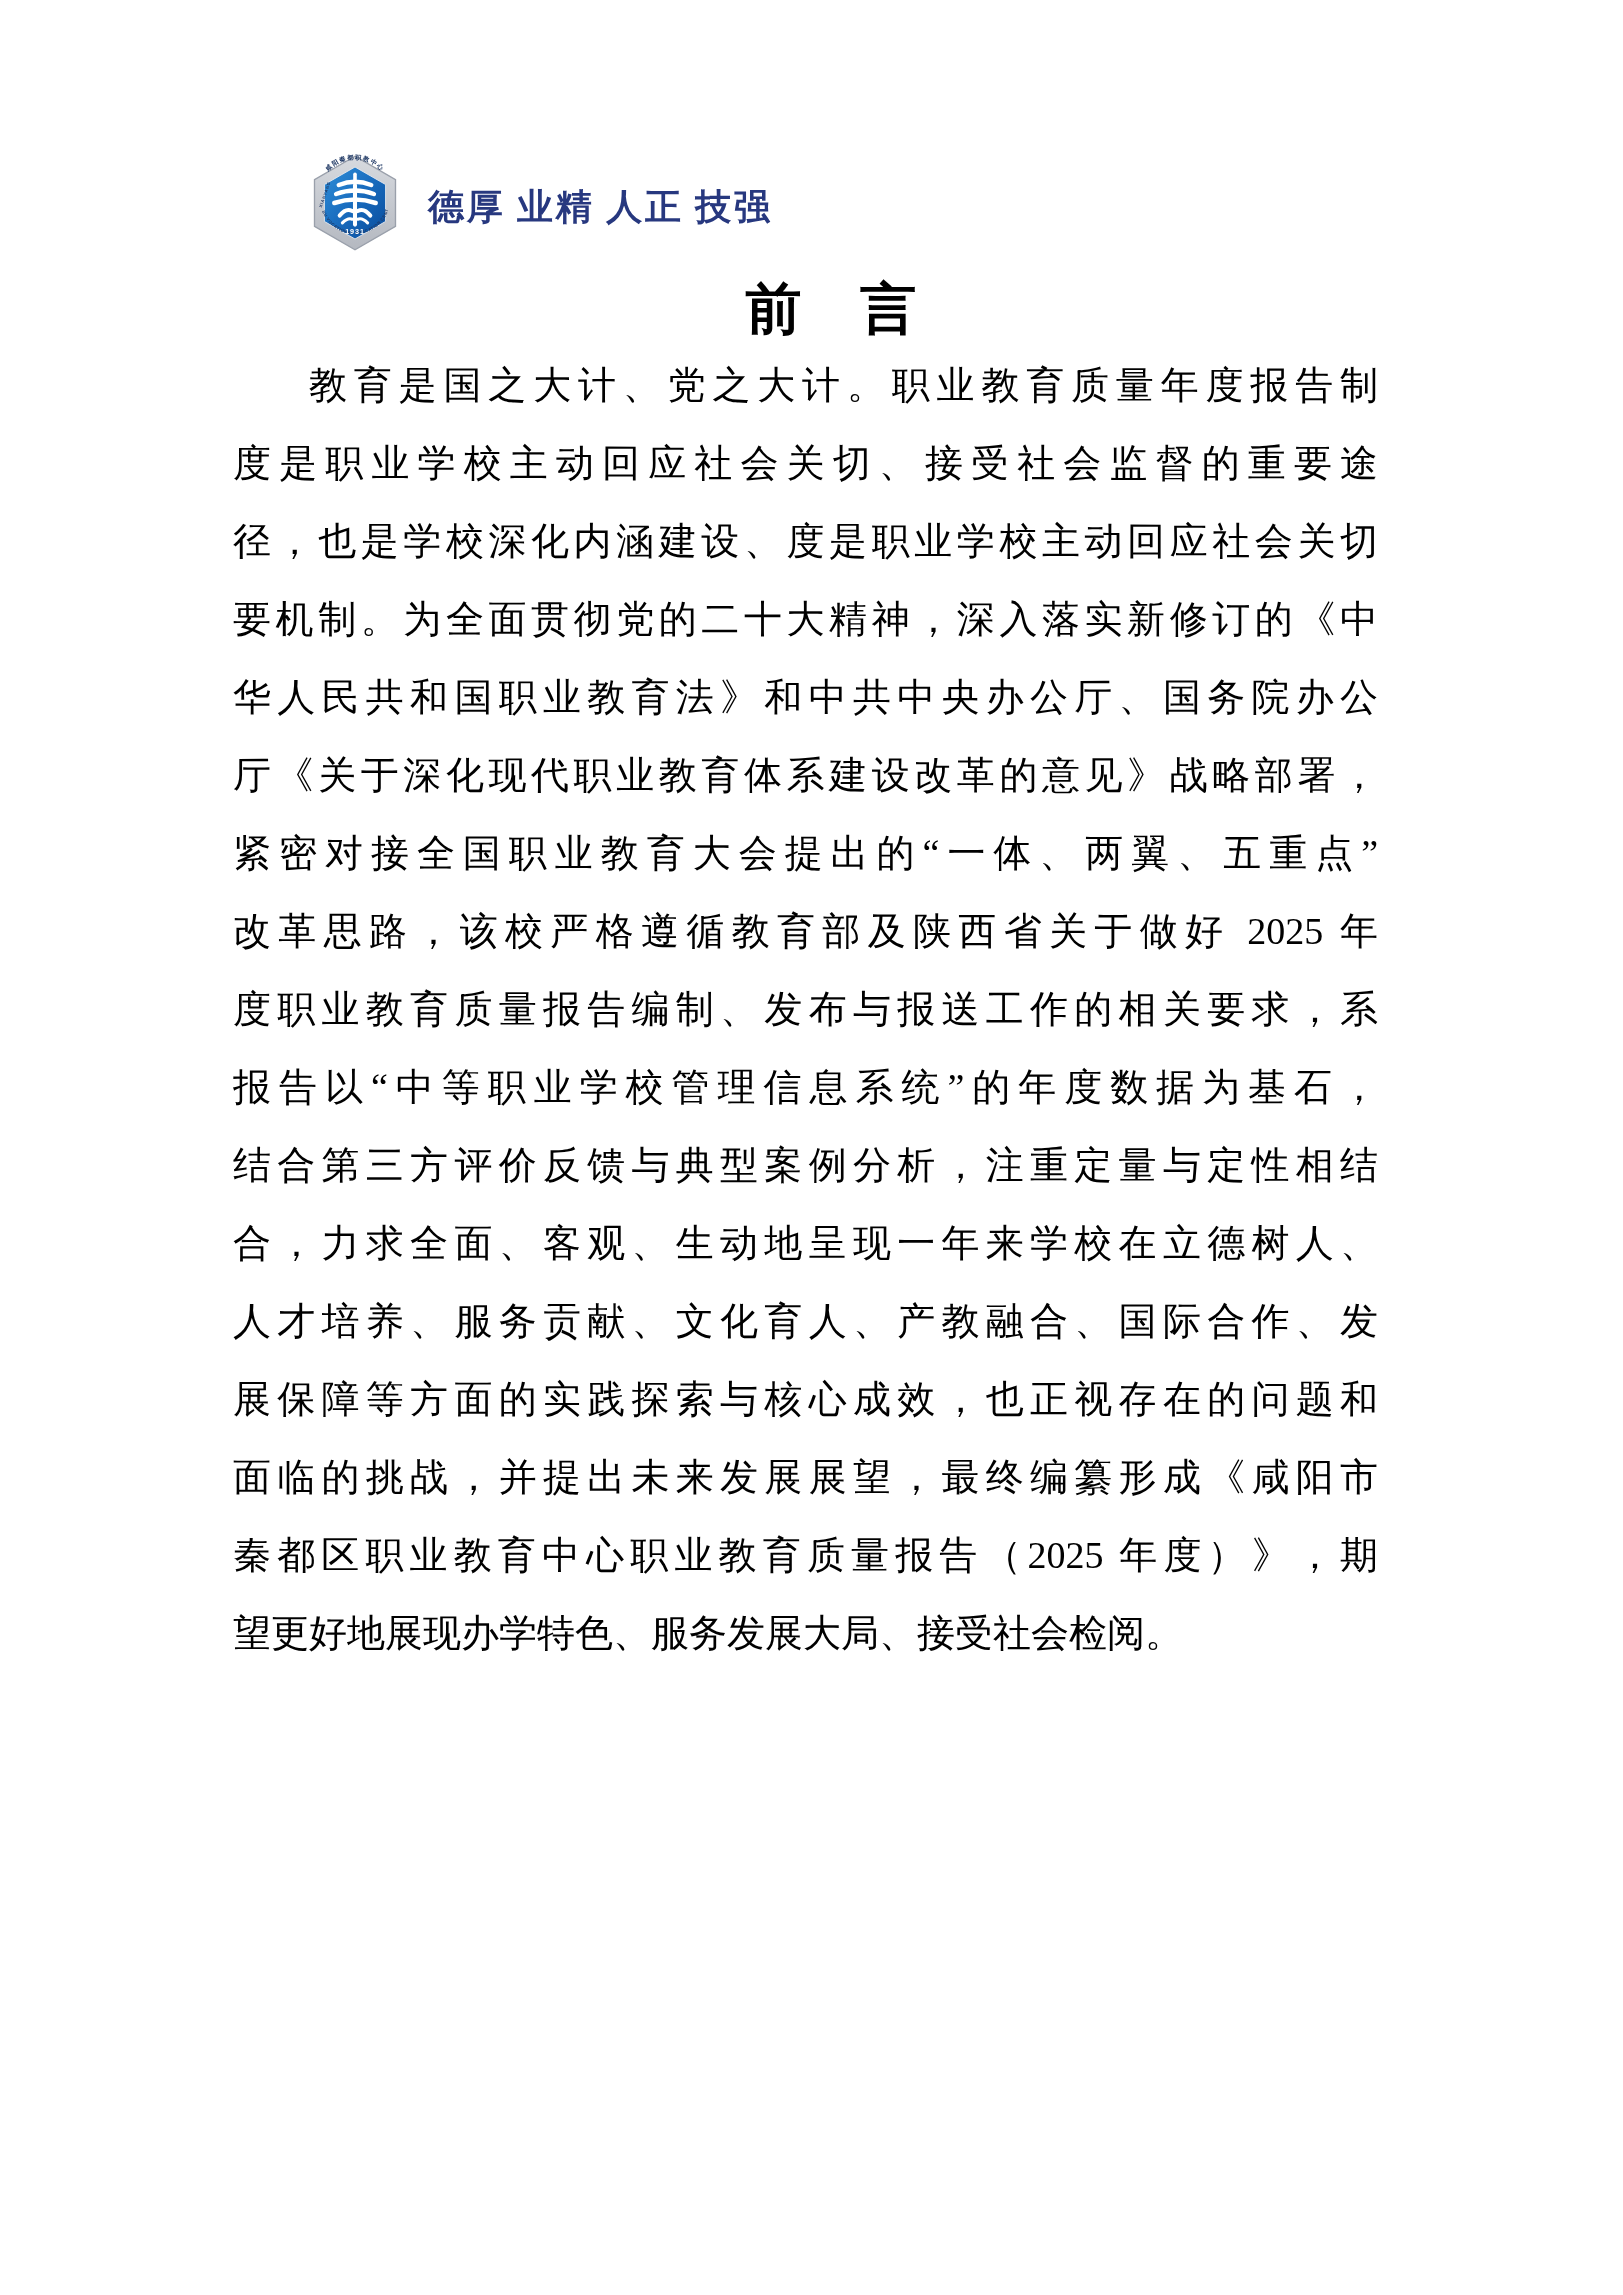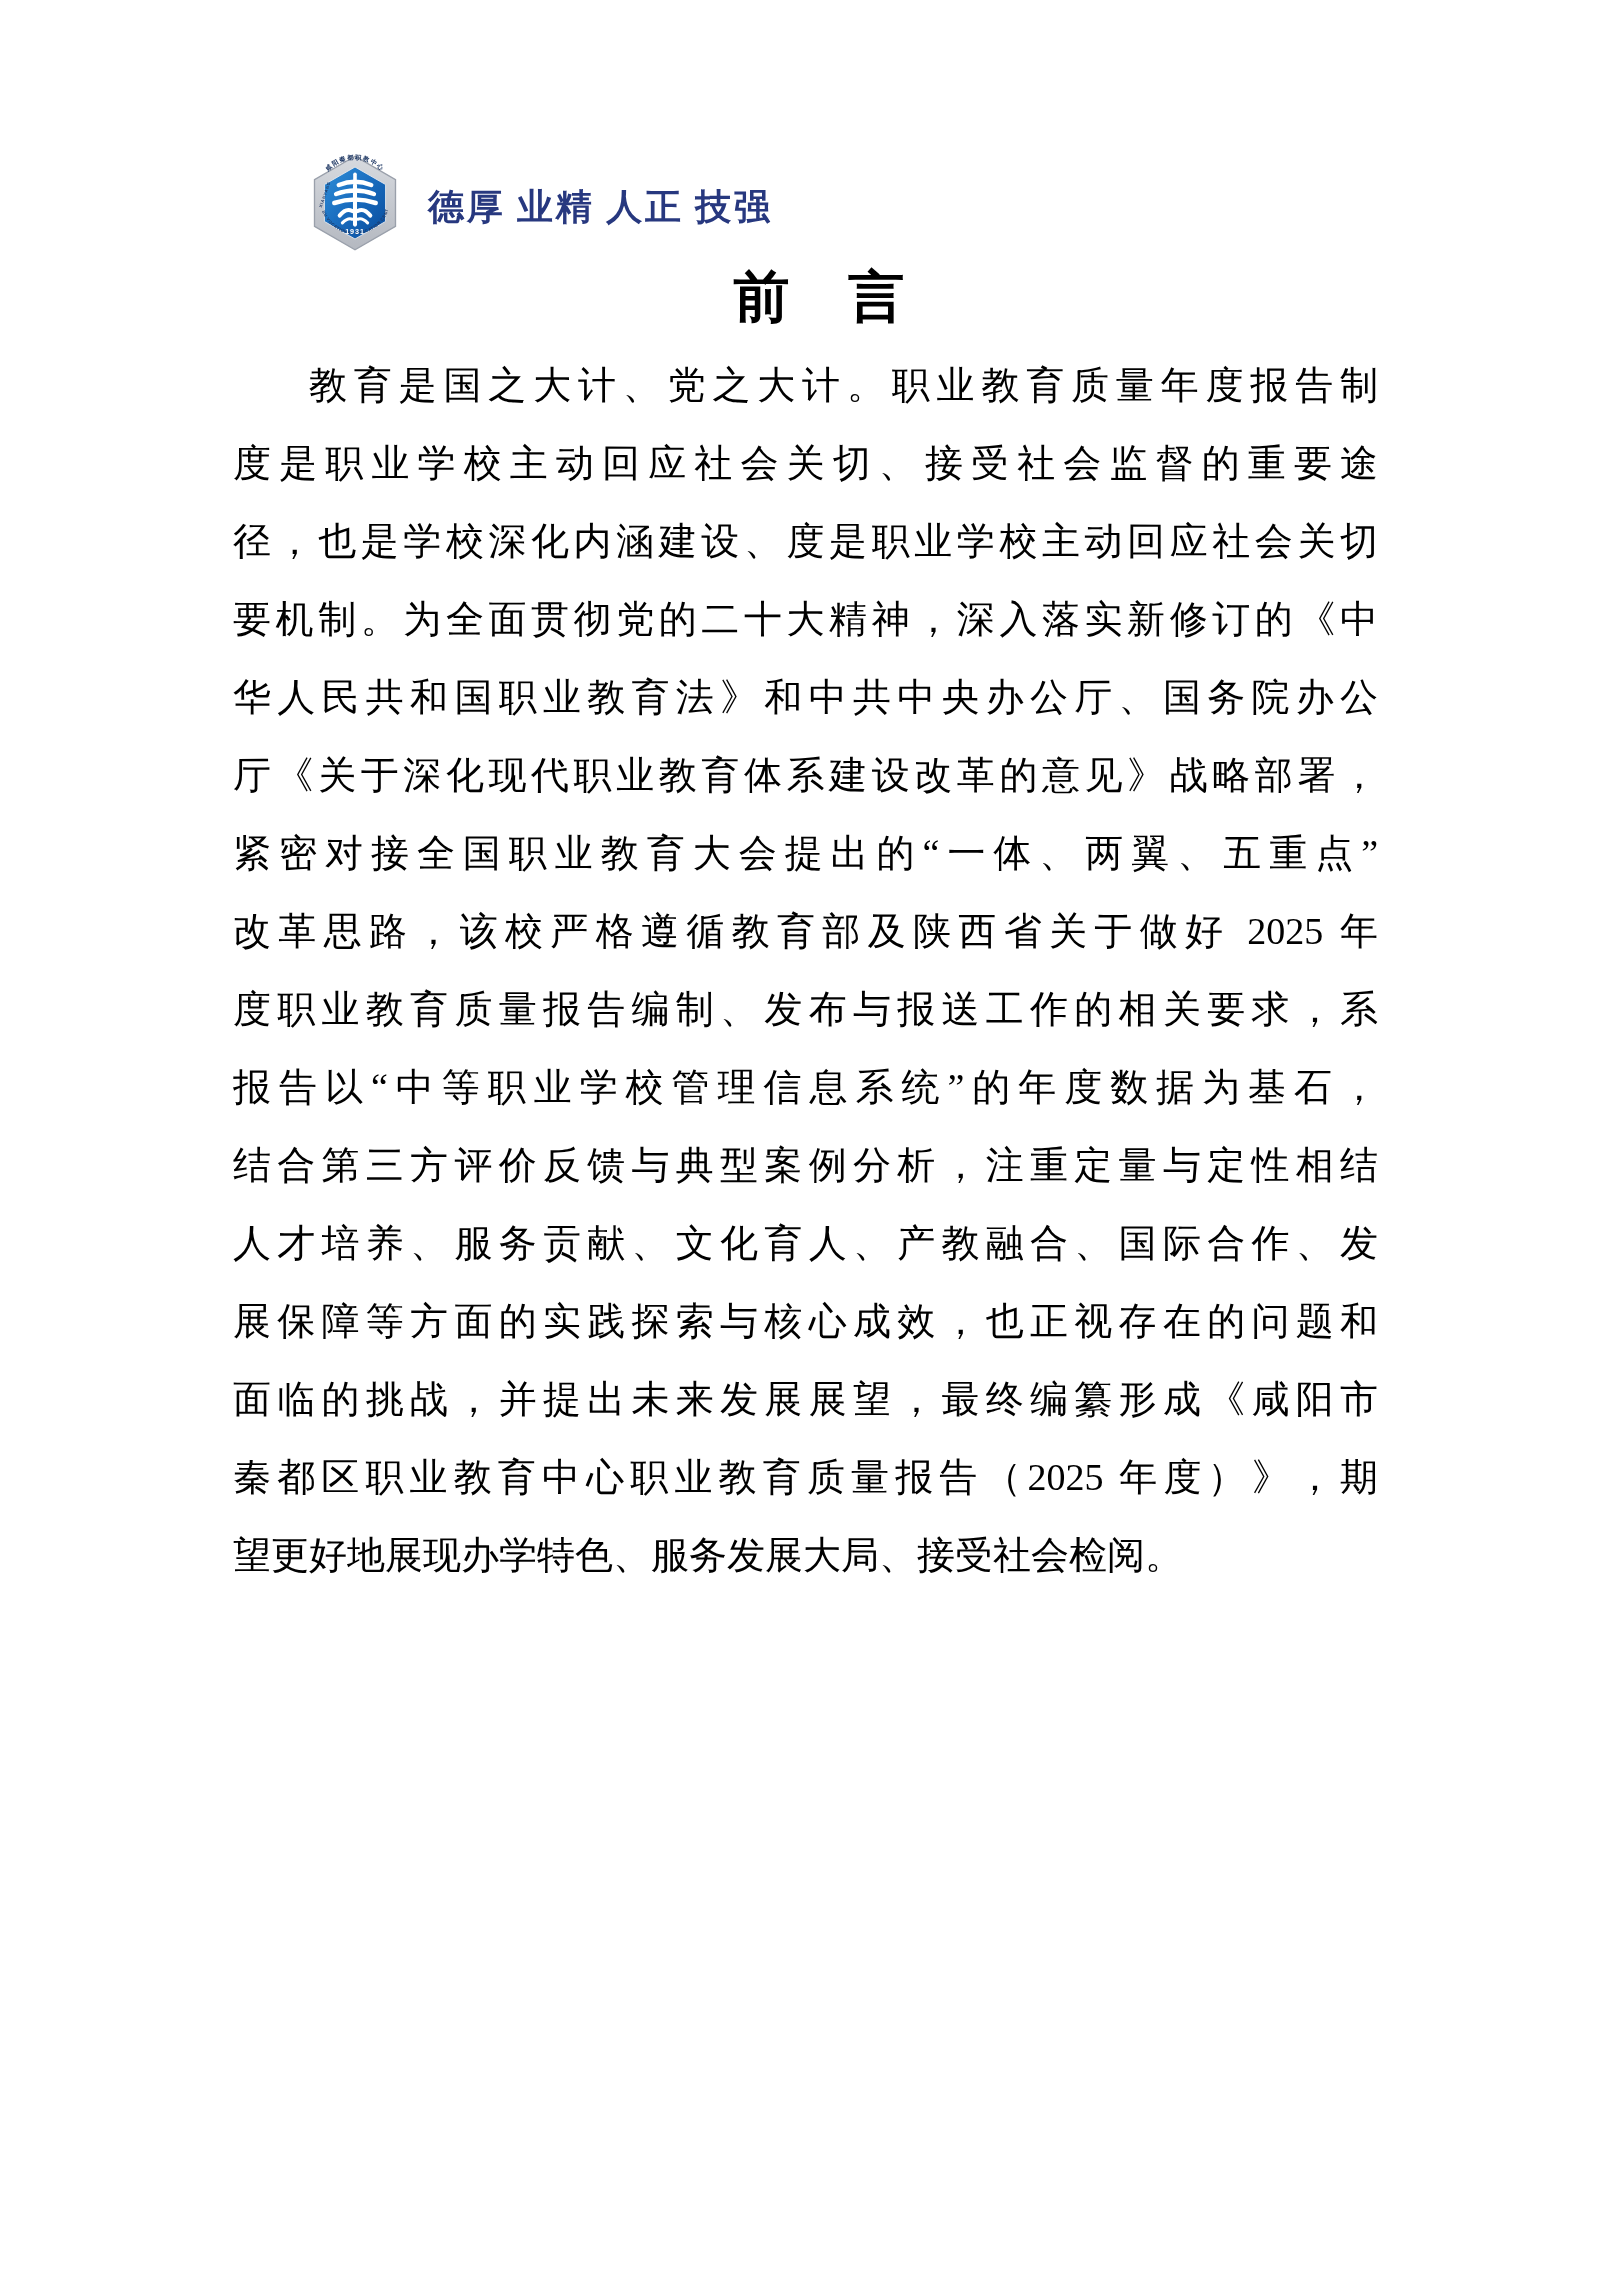--- a/index.html
+++ b/index.html
@@ -17,21 +17,21 @@
   .motto{
     position:absolute;left:428px;top:183px;
     font-size:36px;font-weight:bold;
     color:#27387f;
     letter-spacing:2.7px;
     white-space:nowrap;
   }
   
   .doc-title{
     position:absolute;left:247px;top:267px;width:1145px;
-    margin:0;
+    margin:12px;
     font-size:56px;line-height:1.1;font-weight:bold;color:#000;
     text-align:center;
     letter-spacing:1.4px;
   }
   
   .body-text{
     position:absolute;left:233px;top:346px;width:1145px;
     color:#000;
   }
   .line{
@@ -103,20 +103,21 @@
     <div class="line">度是职业学校主动回应社会关切、接受社会监督的重要途</div>
     <div class="line">径，也是学校深化内涵建设、度是职业学校主动回应社会关切</div>
     <div class="line">要机制。为全面贯彻党的二十大精神，深入落实新修订的《中</div>
     <div class="line">华人民共和国职业教育法》和中共中央办公厅、国务院办公</div>
     <div class="line">厅《关于深化现代职业教育体系建设改革的意见》战略部署，</div>
     <div class="line">紧密对接全国职业教育大会提出的“一体、两翼、五重点”</div>
     <div class="line">改革思路，该校严格遵循教育部及陕西省关于做好 2025 年</div>
     <div class="line">度职业教育质量报告编制、发布与报送工作的相关要求，系</div>
     <div class="line">报告以“中等职业学校管理信息系统”的年度数据为基石，</div>
     <div class="line">结合第三方评价反馈与典型案例分析，注重定量与定性相结</div>
+    <div class="line">合，力求全面、客观、生动地呈现一年来学校在立德树人、</div>
     <div class="line">人才培养、服务贡献、文化育人、产教融合、国际合作、发</div>
     <div class="line">展保障等方面的实践探索与核心成效，也正视存在的问题和</div>
     <div class="line">面临的挑战，并提出未来发展展望，最终编纂形成《咸阳市</div>
     <div class="line">秦都区职业教育中心职业教育质量报告（2025 年度）》，期</div>
     <div class="line last">望更好地展现办学特色、服务发展大局、接受社会检阅。</div>
   </div>
 
 </div>
 
 

